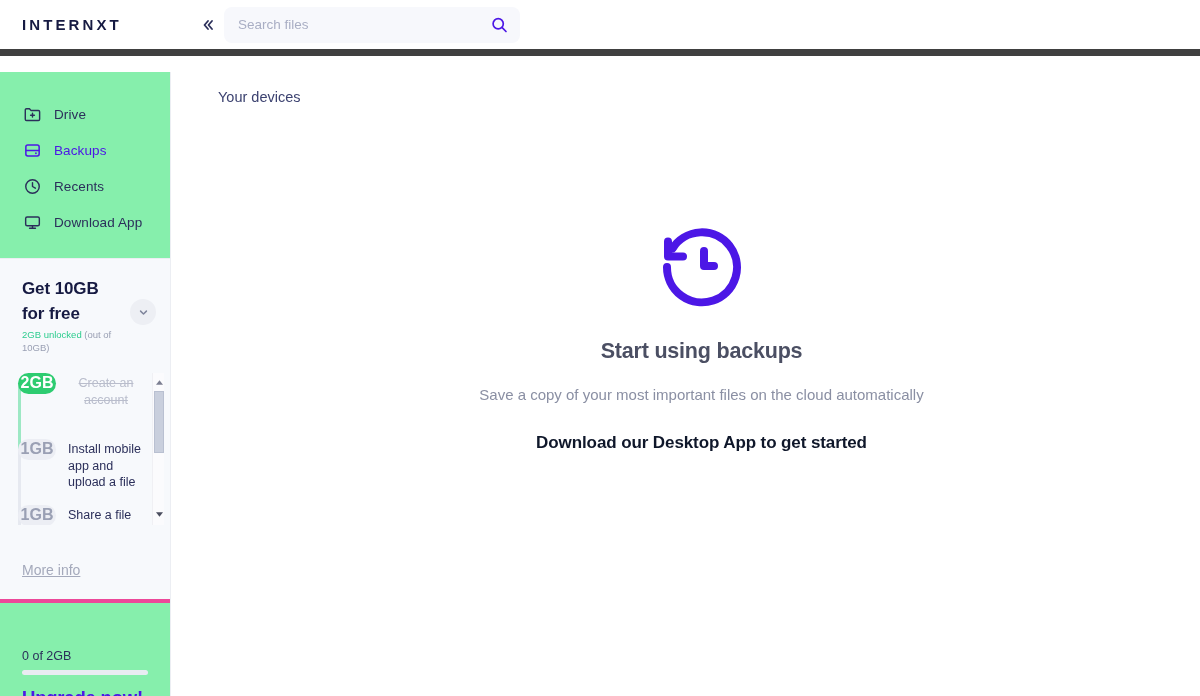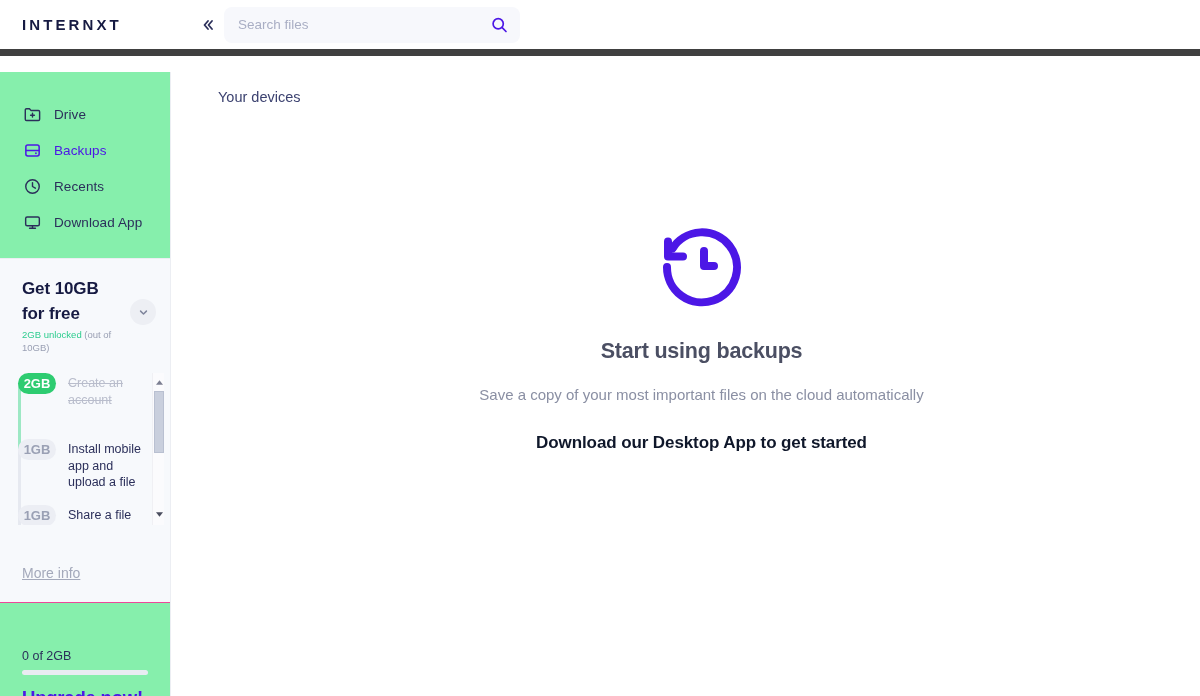--- a/index.html
+++ b/index.html
@@ -114,21 +114,21 @@
     font-size: 13.5px;
     color: #2b2f5a;
     letter-spacing: .1px;
   }
   .nav-item.active .nav-label { color: #4c17e6; }
 
   
   .promo {
     background: #f7f9fc;
     border-top: 1px solid #eceef3;
-    border-bottom: 1px solid #ec4899;
+    border-bottom: 4px solid #ec4899;
     height: 345px;
     position: relative;
     padding: 18px 0 0 0;
   }
   .promo-head {
     display: flex;
     align-items: flex-start;
     padding: 0 14px 0 22px;
   }
   .promo-head-texts { flex: 1; }
@@ -178,21 +178,21 @@
     min-height: 66px;
   }
   .step-badge {
     position: relative;
     z-index: 2;
     flex: 0 0 auto;
     min-width: 38px;
     height: 21px;
     border-radius: 11px;
     display: flex; align-items: center; justify-content: center;
-    font-size: 13px;
+    font-size: 16px;
     font-weight: 600;
     background: #eceef4;
     color: #9aa0b4;
   }
   .step.done .step-badge {
     background: #2ecc71;
     color: #ffffff;
   }
   .step-line {
     position: absolute;
@@ -206,20 +206,21 @@
   .step-text {
     font-size: 12.5px;
     line-height: 1.33;
     color: #2b2f5a;
     padding-top: 2px;
     max-width: 86px;
   }
   .step.done .step-text {
     color: #b9bdcc;
     text-decoration: line-through;
+    text-align: center;
   }
 
   
   .scrollbar {
     position: absolute;
     right: 6px;
     top: 0;
     width: 12px;
     height: 152px;
     background: #fbfbfd;

